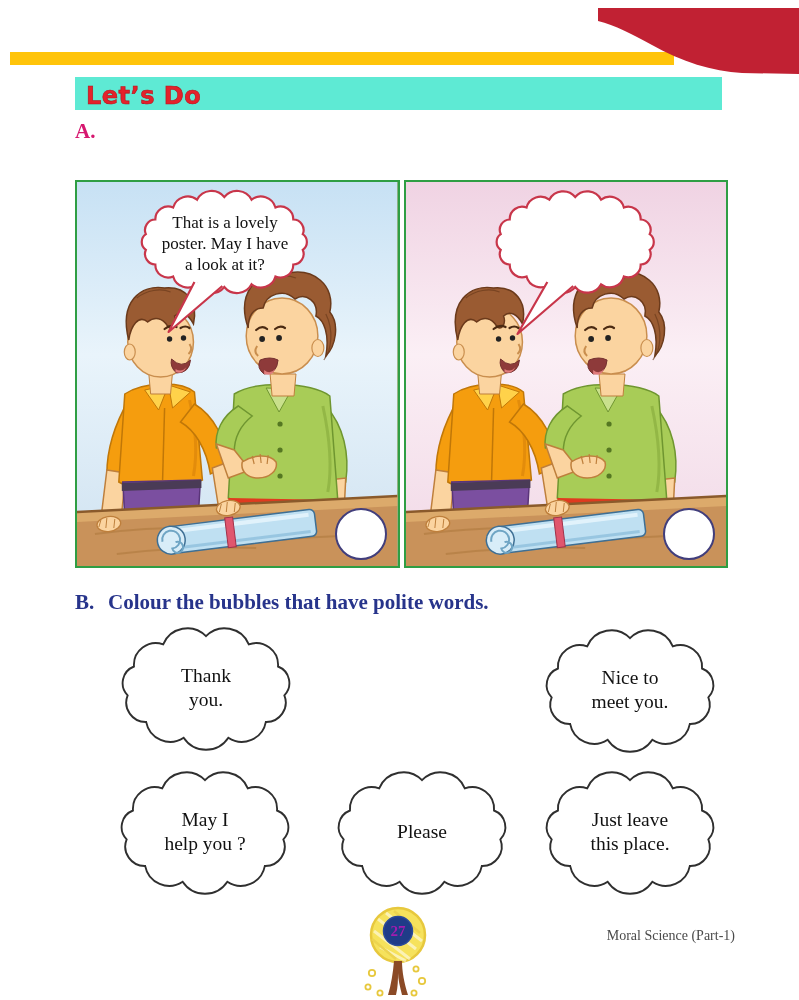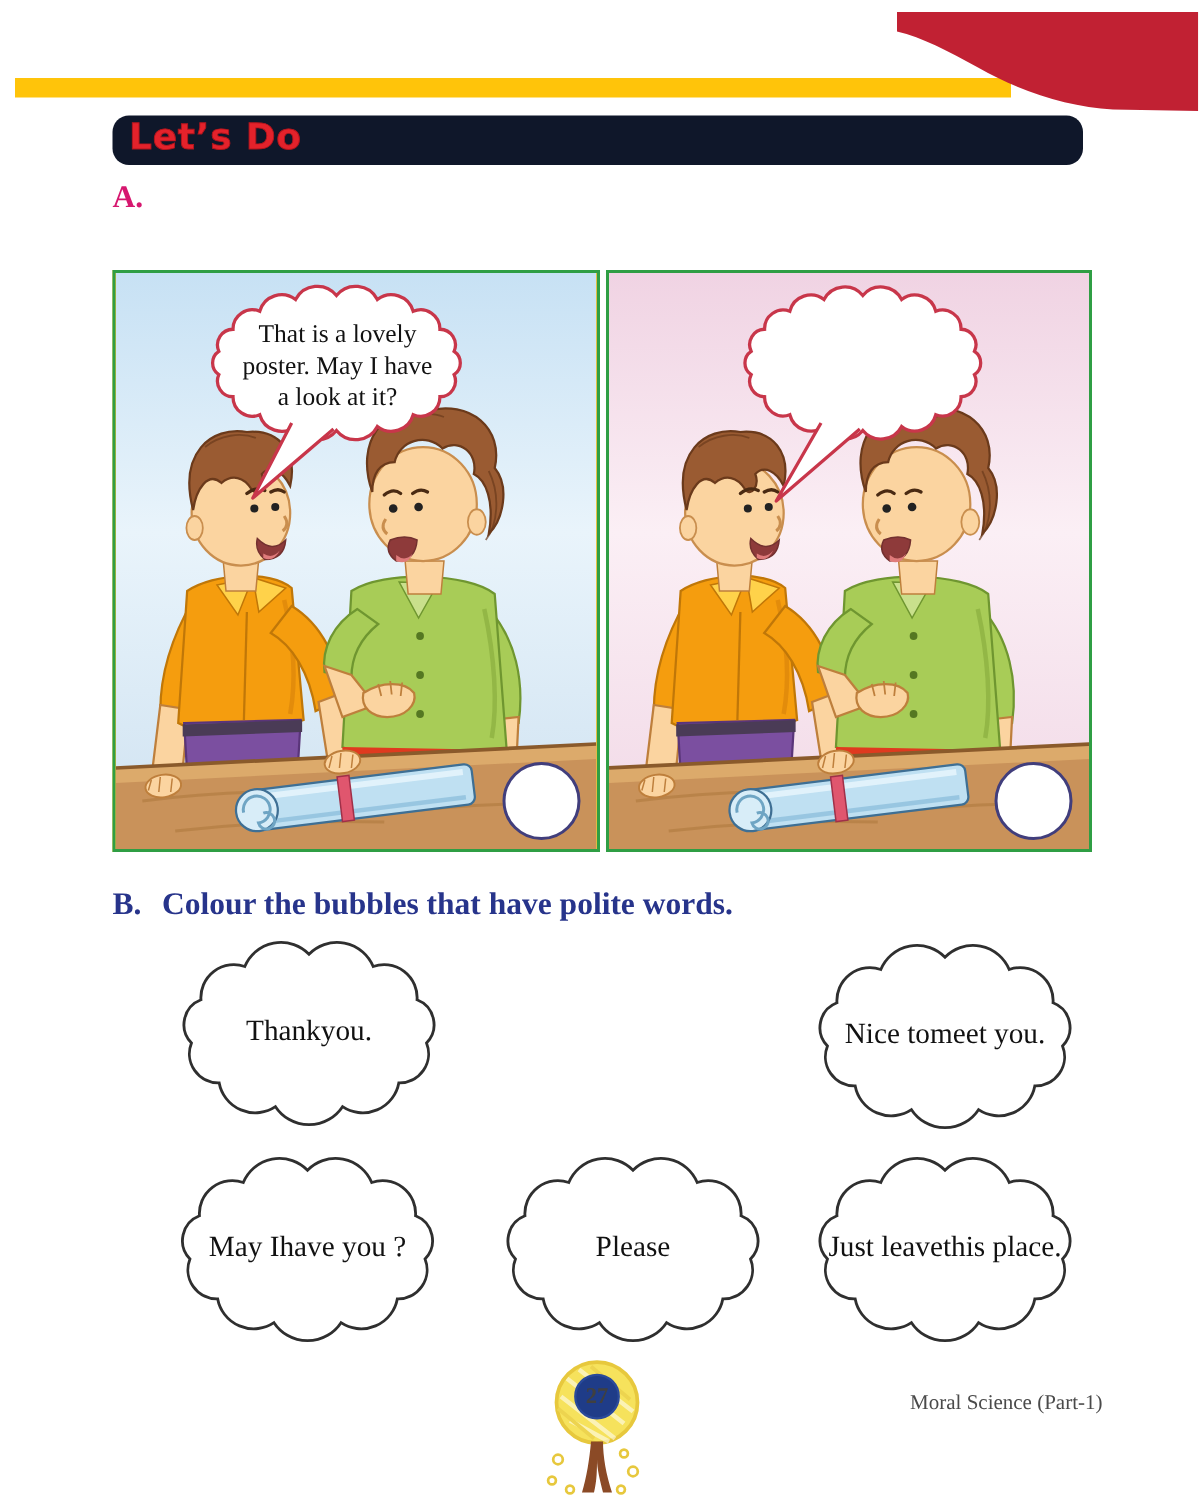--- a/index.html
+++ b/index.html
@@ -6,65 +6,65 @@
   .page{position:relative;width:799px;height:1000px;background:#ffffff;overflow:hidden;
         font-family:"Liberation Serif",serif;}
 
   
   .top-yellow-bar{position:absolute;left:10px;top:52px;width:664px;height:13px;
                   background:#FFC40A;z-index:1;}
   .corner-swoosh{position:absolute;left:0;top:0;width:799px;height:100px;z-index:2;}
 
   
   .lets-do-bar{position:absolute;left:75px;top:77px;width:647px;height:33px;
-               background:#0f172a;z-index:3;display:flex;align-items:flex-start;border-radius:11px;}
+               background:#5eead4;z-index:3;display:flex;align-items:flex-end;}
   .lets-do-text{font-family:"DejaVu Sans",sans-serif;font-weight:800;font-size:24px;
                 color:#E4222B;-webkit-text-stroke:0.6px #B2151C;padding-left:11px;
                 letter-spacing:0.5px;}
 
   
   .sec{position:absolute;display:flex;}
   .sec-a{left:75px;top:119px;width:660px;}
   .sec-b{left:75px;top:590px;width:660px;}
   .sec-label{font-weight:bold;font-size:21px;width:33px;flex:none;line-height:25px;}
   .sec-text{font-weight:bold;font-size:21px;line-height:25px;}
   .sec-a .sec-label,.sec-a .sec-text{color:#D6176F;}
   .sec-b .sec-label,.sec-b .sec-text{color:#27348B;}
 
   
   .panels{position:absolute;left:75px;top:180px;width:653px;height:388px;
           display:flex;gap:4px;}
   .panel{position:relative;flex:1;border:2px solid #2F9E44;box-sizing:border-box;
-         overflow:hidden;background:#eab308;}
+         overflow:hidden;background:#4d7c0f;}
   .scene{position:absolute;left:0;top:0;width:100%;height:100%;}
   .bubble-shape{fill:#fff;stroke:#C8364A;stroke-width:2.2;}
   .bubble-tail{fill:#fff;stroke:#C8364A;stroke-width:2.2;stroke-linejoin:round;}
   .bubble-text{position:absolute;display:flex;flex-direction:column;align-items:center;
                justify-content:center;text-align:center;font-size:17px;line-height:21px;
                color:#111;}
   .bt-left{left:70px;top:16px;width:156px;height:90px;}
   .bt-right{left:96px;top:16px;width:148px;height:90px;}
   .tick-circle{position:absolute;right:11px;bottom:6px;width:52px;height:52px;
                border-radius:50%;background:#fff;border:2.5px solid #413E7C;
                box-sizing:border-box;}
 
   
   .cloud{position:absolute;width:192px;height:132px;}
   .cloud svg{position:absolute;inset:0;width:100%;height:100%;}
   .cloud-shape{fill:#fff;stroke:#2F2F2F;stroke-width:2;}
-  .cloud-text{position:absolute;inset:0;display:flex;flex-direction:row;
+  .cloud-text{position:absolute;inset:0;display:flex;flex-direction:column;
               align-items:center;justify-content:center;text-align:center;
               font-size:19.5px;line-height:24px;color:#111;}
   .cl-0{left:110px;top:622px;}  .cl-1{left:326px;top:622px;}  .cl-2{left:534px;top:624px;text-decoration:underline;}
   .cl-3{left:109px;top:766px;}  .cl-4{left:326px;top:766px;}  .cl-5{left:534px;top:766px;}
 
   
   .tree{position:absolute;left:358px;top:903px;width:80px;height:95px;}
   .page-number{position:absolute;left:383px;top:922px;width:30px;height:18px;
-               line-height:18px;text-align:center;color:#404040;font-weight:bold;
+               line-height:18px;text-align:center;color:#a21caf;font-weight:bold;
                font-size:15px;z-index:4;}
   .book-title{position:absolute;right:64px;top:928px;font-size:14px;color:#4a4a4a;}
 </style>
 </head>
 <body>
 
 <svg width="0" height="0" style="position:absolute" aria-hidden="true">
   <defs>
     <linearGradient id="bgL" x1="0" y1="0" x2="0" y2="1">
       <stop offset="0" stop-color="#C7E1F4"></stop>
@@ -218,21 +218,21 @@
       <div>Nice to</div>
       <div>meet you.</div>
     </div>
   </div>
   <div class="cloud cl-3">
     <svg viewBox="0 0 200 140">
         <path class="cloud-shape" d="M100.0,15.0 A27.7,27.7 0 0 1 145.4,23.7 A23.3,23.3 0 0 1 176.4,47.2 A18.8,18.8 0 0 1 183.1,77.8 A20.6,20.6 0 0 1 163.5,106.0 A25.9,25.9 0 0 1 123.7,122.8 A28.4,28.4 0 0 1 76.3,122.8 A25.9,25.9 0 0 1 36.5,106.0 A20.6,20.6 0 0 1 16.9,77.8 A18.8,18.8 0 0 1 23.6,47.2 A23.3,23.3 0 0 1 54.6,23.7 A27.7,27.7 0 0 1 100.0,15.0 Z"></path>
       </svg>
     <div class="cloud-text">
       <div>May I</div>
-      <div>have you ?</div>
+      <div>help you ?</div>
     </div>
   </div>
   <div class="cloud cl-5">
     <svg viewBox="0 0 200 140">
         <path class="cloud-shape" d="M100.0,15.0 A27.7,27.7 0 0 1 145.4,23.7 A23.3,23.3 0 0 1 176.4,47.2 A18.8,18.8 0 0 1 183.1,77.8 A20.6,20.6 0 0 1 163.5,106.0 A25.9,25.9 0 0 1 123.7,122.8 A28.4,28.4 0 0 1 76.3,122.8 A25.9,25.9 0 0 1 36.5,106.0 A20.6,20.6 0 0 1 16.9,77.8 A18.8,18.8 0 0 1 23.6,47.2 A23.3,23.3 0 0 1 54.6,23.7 A27.7,27.7 0 0 1 100.0,15.0 Z"></path>
       </svg>
     <div class="cloud-text">
       <div>Just leave</div>
       <div>this place.</div>
     </div>

